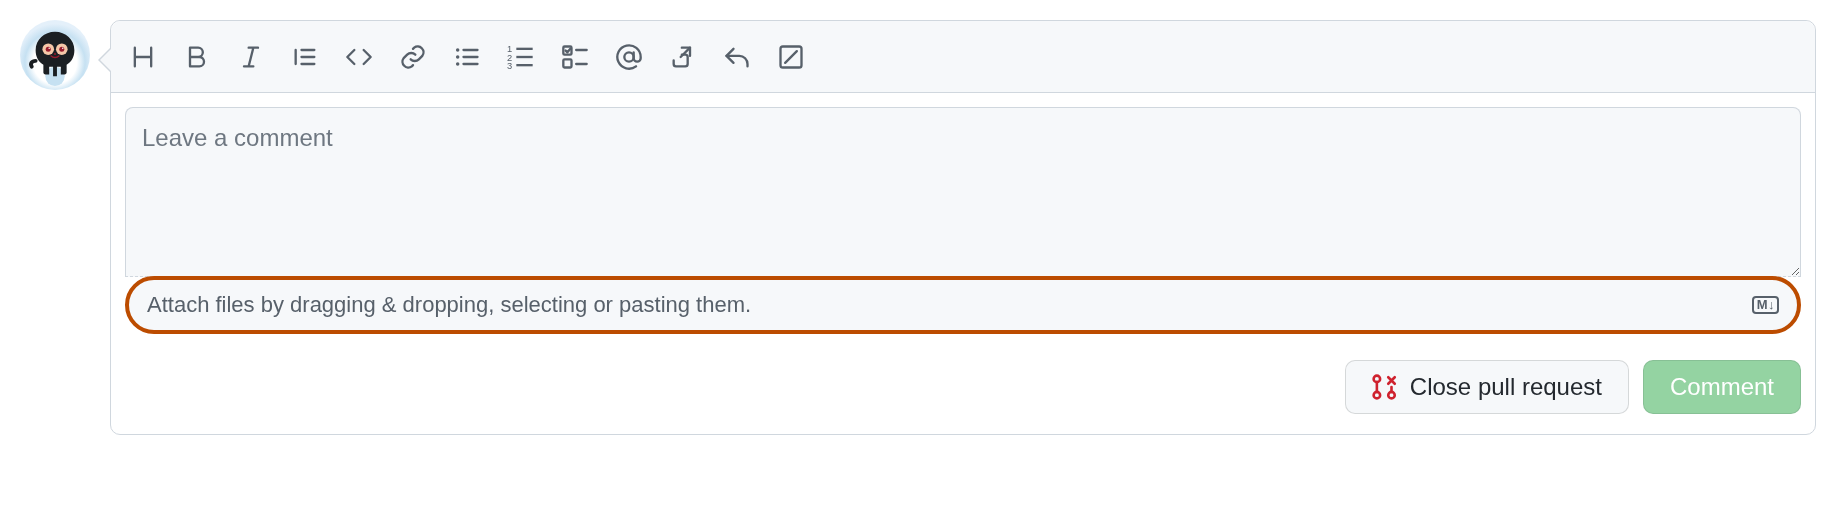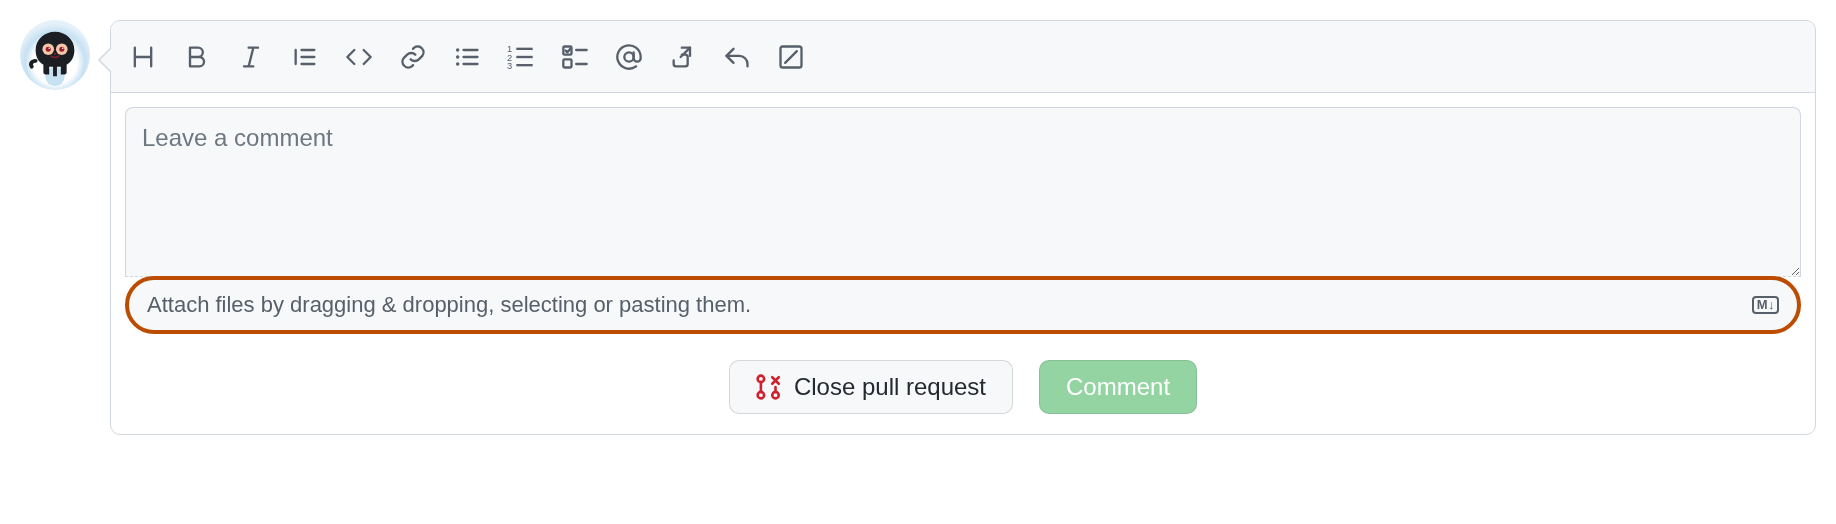--- a/index.html
+++ b/index.html
@@ -144,22 +144,22 @@
     padding: 0 3px;
     color: #57606a;
     letter-spacing: -0.5px;
     line-height: 14px;
     display:flex;
     align-items:center;
     gap:1px;
   }
   .footer {
     display: flex;
-    justify-content: center;
-    gap: 26px;
+    justify-content: flex-end;
+    gap: 14px;
     padding: 12px 14px 20px;
   }
   .btn {
     display: flex;
     align-items: center;
     gap: 12px;
     font-size: 24px;
     padding: 12px 26px;
     border-radius: 10px;
     cursor: pointer;

